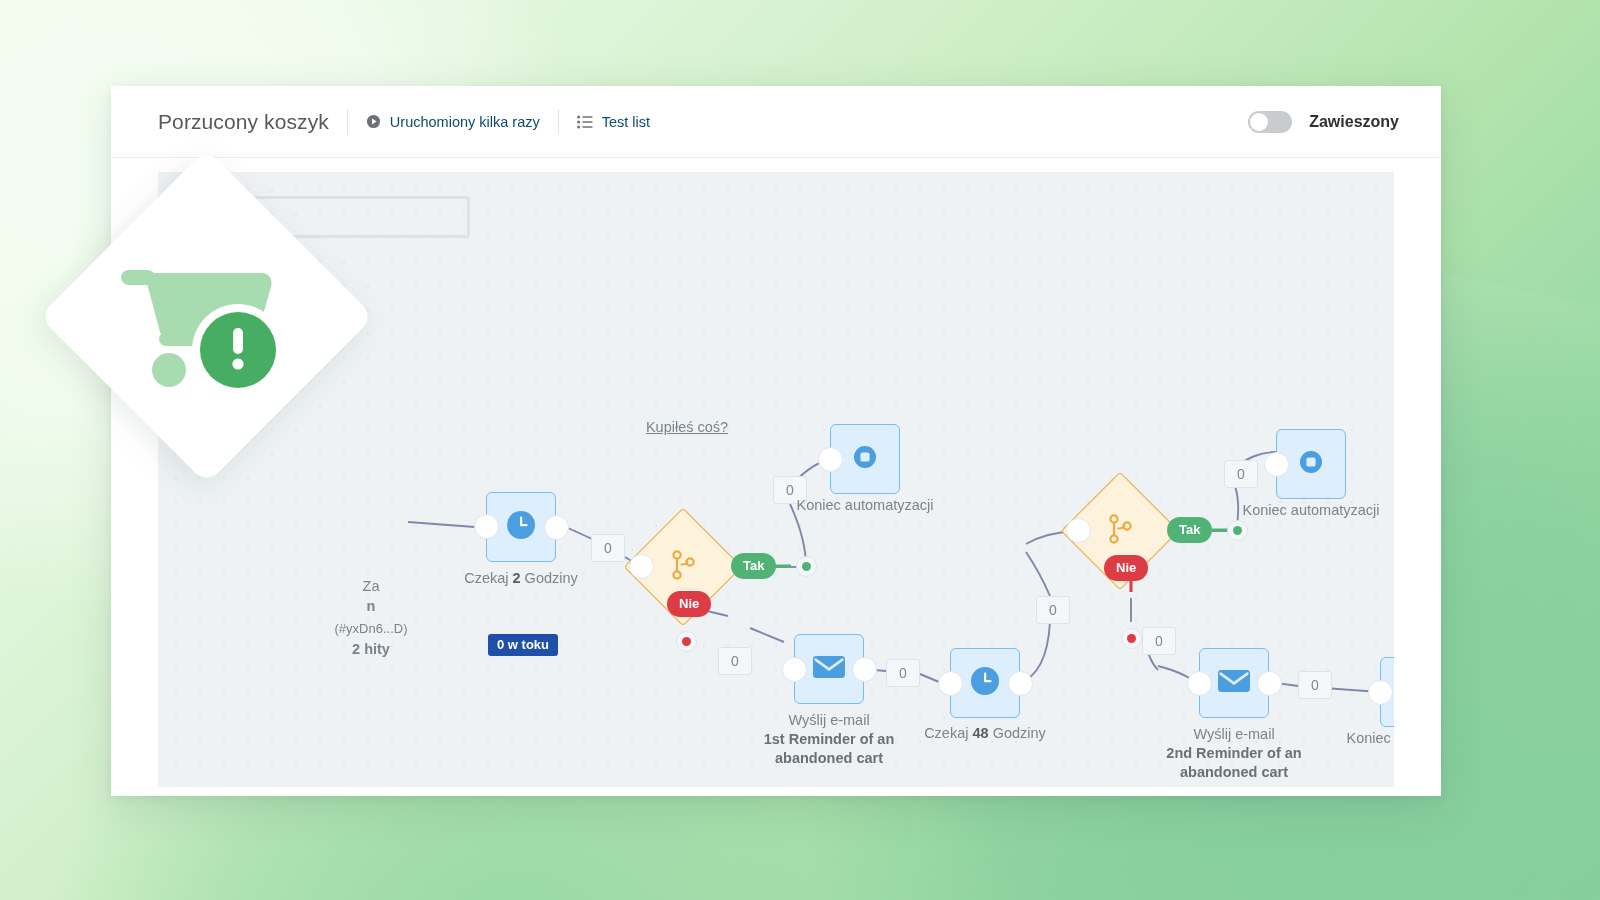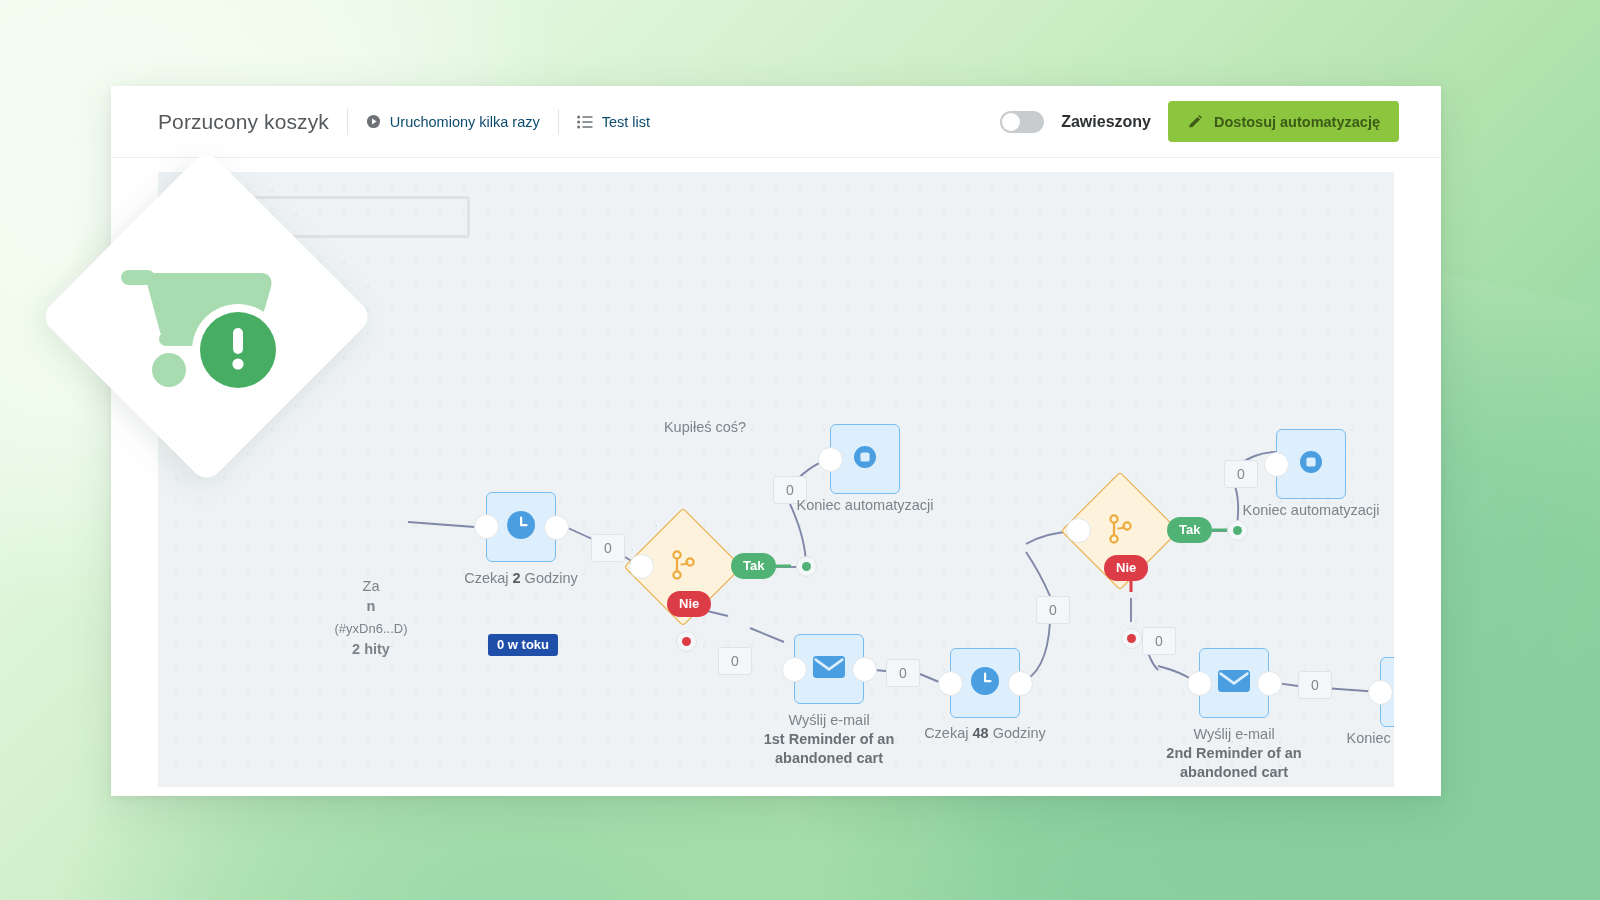--- a/index.html
+++ b/index.html
@@ -320,29 +320,20 @@
             <rect x="5.2" y="11.2" width="10.5" height="1.6" rx=".8" fill="#6e7276"></rect>
           </svg>
         </span>
         <span>Test list</span>
       </div>
     </div>
 
     <div id="header-right">
       <div id="status-toggle"></div>
       <div id="status-label">Zawieszony</div>
-      <button id="customize-btn">
-        <span>
-          <svg width="16" height="16" viewBox="0 0 16 16">
-            <path d="M2 13.3 L2.7 10.8 L10.6 2.9 L13.1 5.4 L5.2 13.3 Z" fill="#3d5b16"></path>
-            <path d="M11.4 2.1 L13.9 4.6 L15 3.5 L12.5 1 Z" fill="#3d5b16"></path>
-          </svg>
-        </span>
-        <span>Dostosuj automatyzację</span>
-      </button>
     </div>
   </div>
 
   <div id="canvas-wrap">
 
     <div id="ghost-box"></div>
 
     <svg id="flow-svg" width="1236" height="615">
       <g fill="none" stroke="#8187a8" stroke-width="1.9">
 
@@ -415,21 +406,21 @@
       <span>
         <svg width="26" height="30" viewBox="0 0 26 30">
           <circle cx="7" cy="5" r="3.6" fill="none" stroke="#edab3d" stroke-width="2.2"></circle>
           <circle cx="7" cy="25" r="3.6" fill="none" stroke="#edab3d" stroke-width="2.2"></circle>
           <circle cx="20" cy="12" r="3.6" fill="none" stroke="#edab3d" stroke-width="2.2"></circle>
           <path d="M7 9 L7 21" stroke="#edab3d" stroke-width="2.2" fill="none"></path>
           <path d="M10.5 14.5 C 14 14.5, 17 13.5, 18 12" stroke="#edab3d" stroke-width="2.2" fill="none"></path>
         </svg>
       </span>
     </div>
-    <div class="decision-title" style="left:462px; top:245px; width:170px;">Kupiłeś coś?</div>
+    <div class="decision-title" style="left:444px; top:245px; width:170px;text-decoration:underline;">Kupiłeś coś?</div>
     <div class="port" style="left:471px; top:382px;"></div>
     <div class="pill pill-yes" style="left:573px; top:381px;">Tak</div>
     <div class="port-sm" style="left:638px; top:384px;">
         <i class="dot-green"></i>
       </div>
     <div class="pill pill-no" style="left:509px; top:419px;">Nie</div>
     <div class="port-sm" style="left:518px; top:459px;">
         <i class="dot-red"></i>
       </div>
 

